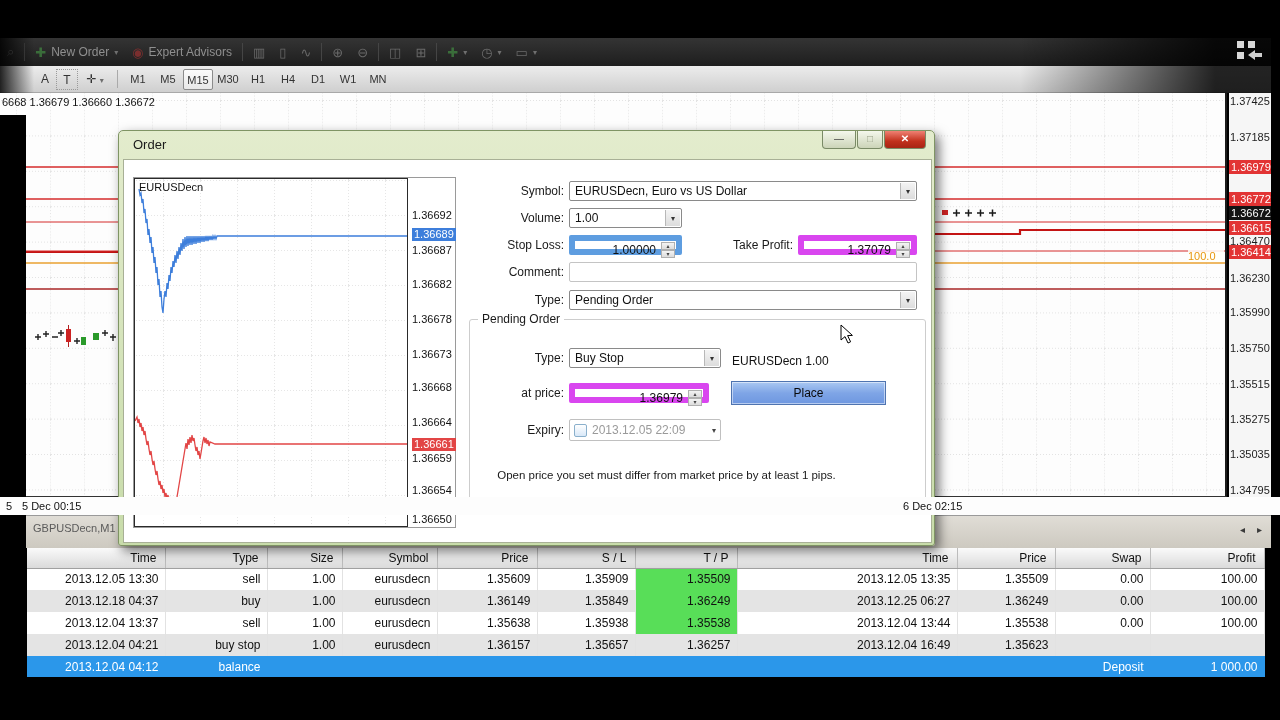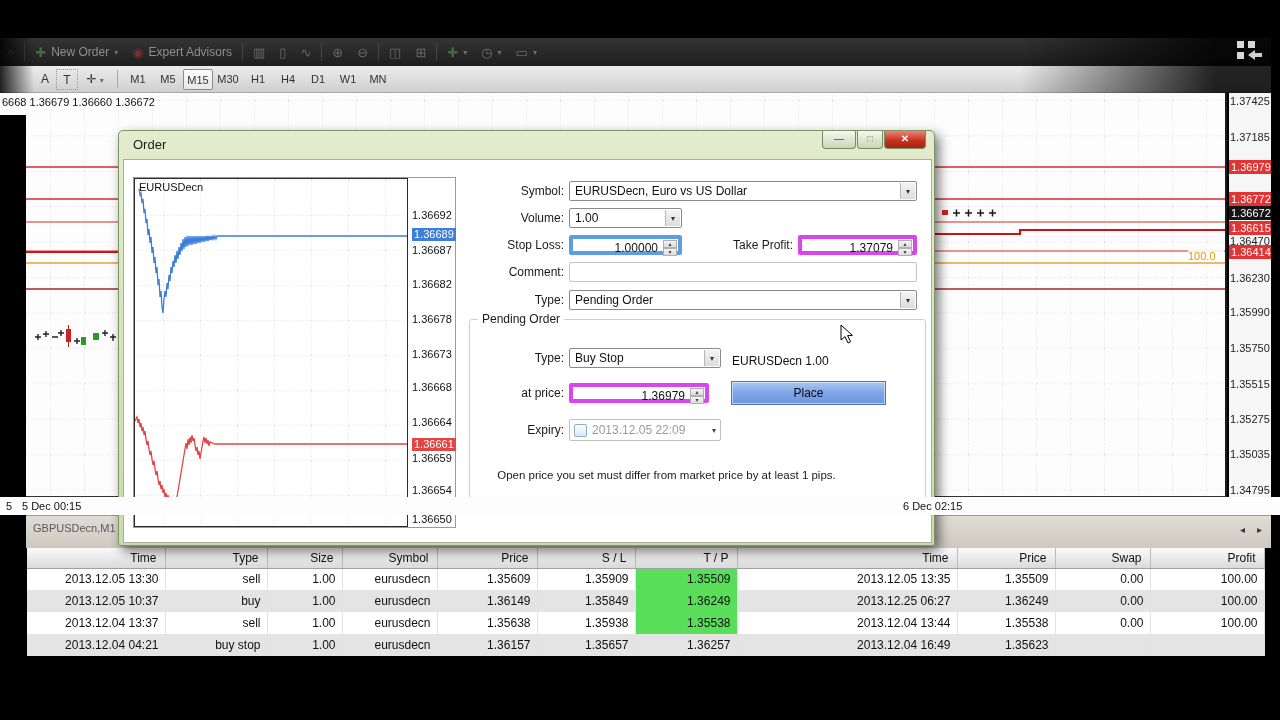--- a/index.html
+++ b/index.html
@@ -88,21 +88,21 @@
   .ticklabel.blue { background:#3d7edb; color:#fff; padding:0 2px; }
   .ticklabel.red  { background:#e24545; color:#fff; padding:0 2px; }
 
   
   .flabel { position:absolute; text-align:right; width:120px; font-size:12px; color:#1a1a1a; }
   .combo { position:absolute; height:20px; background:#fff; border:1px solid #8a8a8a; border-radius:2px;
            font-size:12px; line-height:18px; padding:0 18px 0 5px; color:#111; overflow:hidden; white-space:nowrap; }
   .combo .arrow { position:absolute; right:1px; top:1px; bottom:1px; width:15px;
                   background:linear-gradient(#f4f4f4,#dcdcdc); border-left:1px solid #b8b8b8;
                   text-align:center; font-size:8px; line-height:17px; color:#333; }
-  .spin { position:absolute; height:20px; background:#fff; border:4px solid #d946ef; border-radius:2px;
+  .spin { position:absolute; height:20px; background:#fff; border:6px solid #d946ef; border-radius:2px;
           font-size:12px; line-height:18px; text-align:right; padding-right:20px; color:#111; }
   .spin.focus { border-color:#5e9de0; }
   .spinbtns { position:absolute; right:1px; top:1px; width:14px; height:16px; }
   .spinbtns div { height:8px; background:linear-gradient(#f4f4f4,#dcdcdc); border:1px solid #b0b0b0;
                   font-size:6px; line-height:7px; text-align:center; color:#444; }
   .textinput { position:absolute; height:20px; background:#fff; border:1px solid #c4c4c4; border-radius:2px; }
   #groupbox { position:absolute; left:345px; top:159px; width:457px; height:183px;
               border:1px solid #cdcdcd; border-radius:3px; }
   #groupbox-legend { position:absolute; left:8px; top:-8px; background:#fff; padding:0 4px; font-size:12px; color:#1a1a1a; }
   #instrument-label { position:absolute; left:608px; top:194px; font-size:12px; color:#111; }
@@ -279,21 +279,21 @@
         <td>eurusdecn</td>
         <td>1.35609</td>
         <td>1.35909</td>
         <td class="tp-green">1.35509</td>
         <td>2013.12.05 13:35</td>
         <td>1.35509</td>
         <td>0.00</td>
         <td>100.00</td>
       </tr>
       <tr class="even">
-        <td>2013.12.05 10:37</td>
+        <td>2013.12.18 04:37</td>
         <td>buy</td>
         <td>1.00</td>
         <td>eurusdecn</td>
         <td>1.36149</td>
         <td>1.35849</td>
         <td class="tp-green">1.36249</td>
         <td>2013.12.25 06:27</td>
         <td>1.36249</td>
         <td>0.00</td>
         <td>100.00</td>
@@ -316,20 +316,33 @@
         <td>buy stop</td>
         <td>1.00</td>
         <td>eurusdecn</td>
         <td>1.36157</td>
         <td>1.35657</td>
         <td>1.36257</td>
         <td>2013.12.04 16:49</td>
         <td>1.35623</td>
         <td></td>
         <td></td>
+      </tr>
+      <tr class="balance">
+        <td>2013.12.04 04:12</td>
+        <td>balance</td>
+        <td></td>
+        <td></td>
+        <td></td>
+        <td></td>
+        <td></td>
+        <td></td>
+        <td></td>
+        <td>Deposit</td>
+        <td>1 000.00</td>
       </tr>
     </tbody>
       </table>
   </div>
 
   <div id="order-dialog">
     <span id="dlg-title">Order</span>
     <div id="dlg-buttons">
       <div class="winbtn min">—</div>
       <div class="winbtn max">□</div>

